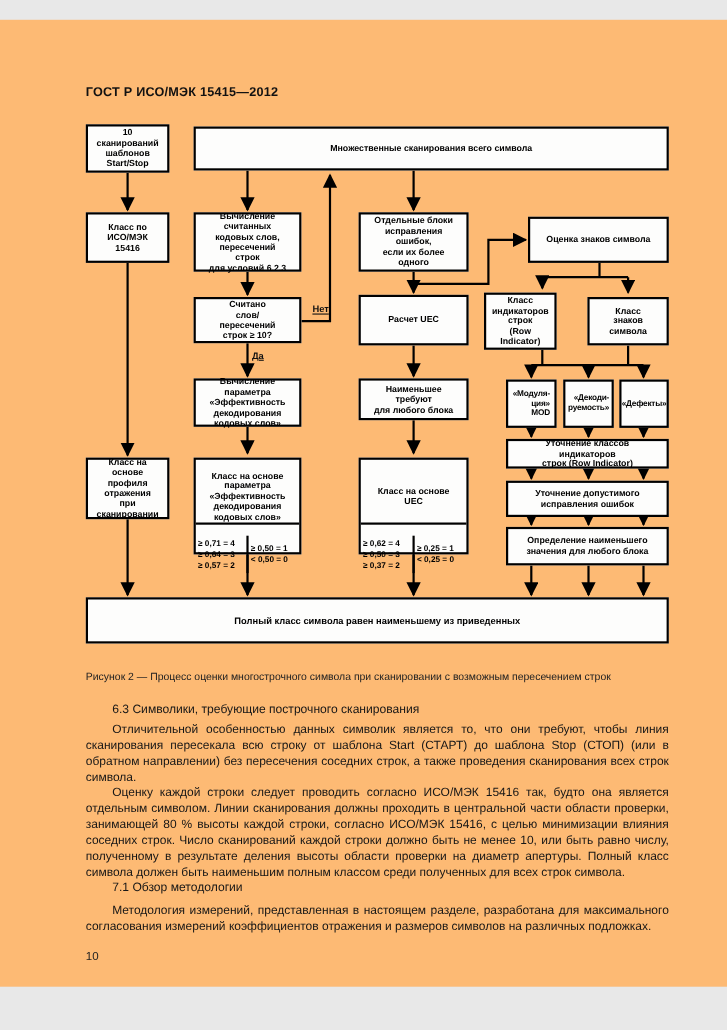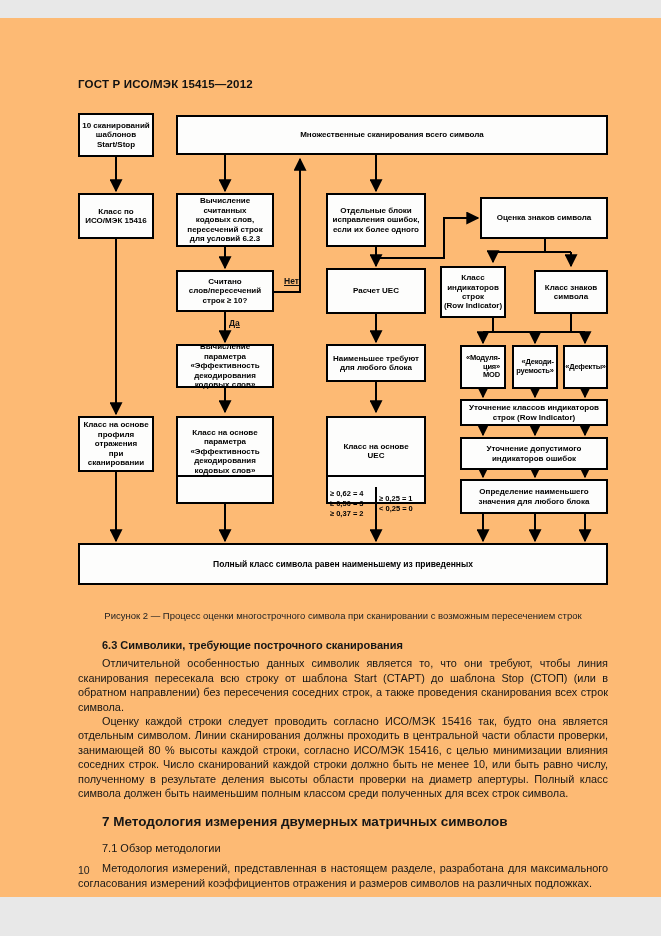--- a/index.html
+++ b/index.html
@@ -5,34 +5,34 @@
   html,body{margin:0;padding:0;}
   body{background:#e8e8e8;font-family:"Liberation Sans", sans-serif;}
   .page{position:relative;width:661px;height:879px;background:#fdba74;color:#111;overflow:hidden;margin:18px auto;}
   .doc-header{position:absolute;left:78px;top:60px;font-size:11.5px;font-weight:bold;letter-spacing:.2px;}
   
   .connectors{position:absolute;left:0;top:0;pointer-events:none;}
   .cl{stroke:#000;stroke-width:2;fill:none;marker-end:url(#arw);}
   .cp{stroke:#000;stroke-width:2;fill:none;}
   .fbox{position:absolute;box-sizing:border-box;border:2px solid #000;background:#fdfdfc;
         display:flex;align-items:center;justify-content:center;text-align:center;
-        font-weight:bold;font-size:8px;line-height:1.18;white-space:pre-line;color:#000;padding:1px;}
+        font-weight:bold;font-size:8px;line-height:1.18;white-space:pre-line;color:#000;padding:11px;}
   .fbox.sm{font-size:7.5px;letter-spacing:-.2px;text-align:right;}
   .gradebox{display:block;padding:0;}
   .gtitle{box-sizing:border-box;height:50px;display:flex;align-items:center;justify-content:center;
           border-bottom:2px solid #000;white-space:pre-line;font-size:8px;}
   .ggrid{display:flex;height:34px;}
   .gcol{flex:1;display:flex;flex-direction:column;justify-content:center;align-items:flex-start;
         padding-left:2px;font-size:7.5px;text-align:left;line-height:1.3;}
   .gcol.gl{border-right:2px solid #000;}
   .flabel{position:absolute;font-size:8.5px;font-weight:bold;text-decoration:underline;}
-  .fig-caption{position:absolute;left:78px;top:592px;width:530px;text-align:center;font-size:9.5px;color:#222;}
+  .fig-caption{position:absolute;left:78px;top:592px;width:530px;text-align:left;font-size:9.5px;color:#222;}
   
   .textcol{position:absolute;left:78px;top:620px;width:530px;font-size:10.9px;line-height:14.4px;color:#161616;}
-  .h63{font-size:11px;font-weight:bold;margin:0 0 4px 24px;}
+  .h63{font-size:11px;font-weight:normal;margin:0 0 4px 24px;}
   .para{margin:0;text-align:justify;text-indent:24px;}
   .h7{font-size:13.5px;font-weight:bold;margin:15px 0 11px 24px;}
   .h71{font-size:11px;font-weight:normal;margin:0 0 6px 24px;}
   .pagenum{position:absolute;left:78px;top:846px;font-size:10.5px;color:#222;}
 </style>
 </head>
 <body>
 
 <div class="page">
 
@@ -128,50 +128,60 @@
 профиля
 отражения
 при сканировании</div>
 
     <div class="fbox gradebox" style="left:176px;top:398px;width:98px;height:88px">
       <div class="gtitle">Класс на основе
 параметра
 «Эффективность
 декодирования
 кодовых слов»</div>
+      <div class="ggrid">
+        <div class="gcol gl">
+          <span>≥ 0,71 = 4</span>
+          <span>≥ 0,64 = 3</span>
+          <span>≥ 0,57 = 2</span>
+        </div>
+        <div class="gcol">
+          <span>≥ 0,50 = 1</span>
+          <span>&lt; 0,50  = 0</span>
+        </div>
+      </div>
     </div>
 
     <div class="fbox gradebox" style="left:326px;top:398px;width:100px;height:88px">
       <div class="gtitle">Класс на основе
 UEC</div>
       <div class="ggrid">
         <div class="gcol gl">
           <span>≥ 0,62 = 4</span>
           <span>≥ 0,50 = 3</span>
           <span>≥ 0,37 = 2</span>
         </div>
         <div class="gcol">
           <span>≥ 0,25 = 1</span>
           <span>&lt; 0,25  = 0</span>
         </div>
       </div>
     </div>
 
     <div class="fbox" style="left:460px;top:419px;width:148px;height:33px">Уточнение допустимого
-индикаторов ошибок</div>
+исправления ошибок</div>
     <div class="fbox" style="left:460px;top:461px;width:148px;height:35px">Определение наименьшего
 значения для любого блока</div>
     <div class="fbox" style="left:78px;top:525px;width:530px;height:42px;font-size:8.5px">Полный класс символа равен наименьшему из приведенных</div>
 
     <div class="fig-caption">Рисунок 2 — Процесс оценки многострочного символа при сканировании с возможным пересечением строк</div>
   </div>
 
   <div class="textcol">
     <p class="h63">6.3 Символики, требующие построчного сканирования</p>
     <p class="para">Отличительной особенностью данных символик является то, что они требуют, чтобы линия сканирования пересекала всю строку от шаблона Start (СТАРТ) до шаблона Stop (СТОП) (или в обратном направлении) без пересечения соседних строк, а также проведения сканирования всех строк символа.</p>
     <p class="para">Оценку каждой строки следует проводить согласно ИСО/МЭК 15416 так, будто она является отдельным символом. Линии сканирования должны проходить в центральной части области проверки, занимающей 80 % высоты каждой строки, согласно ИСО/МЭК 15416, с целью минимизации влияния соседних строк. Число сканирований каждой строки должно быть не менее 10, или быть равно числу, полученному в результате деления высоты области проверки на диаметр апертуры. Полный класс символа должен быть наименьшим полным классом среди полученных для всех строк символа.</p>
-    <p class="h7">7 Методология измерения двумерных матричных символов</p>
     <p class="h71">7.1 Обзор методологии</p>
     <p class="para">Методология измерений, представленная в настоящем разделе, разработана для максимального согласования измерений коэффициентов отражения и размеров символов на различных подложках.</p>
   </div>
 
   <div class="pagenum">10</div>
 </div>
 
 </body></html>

